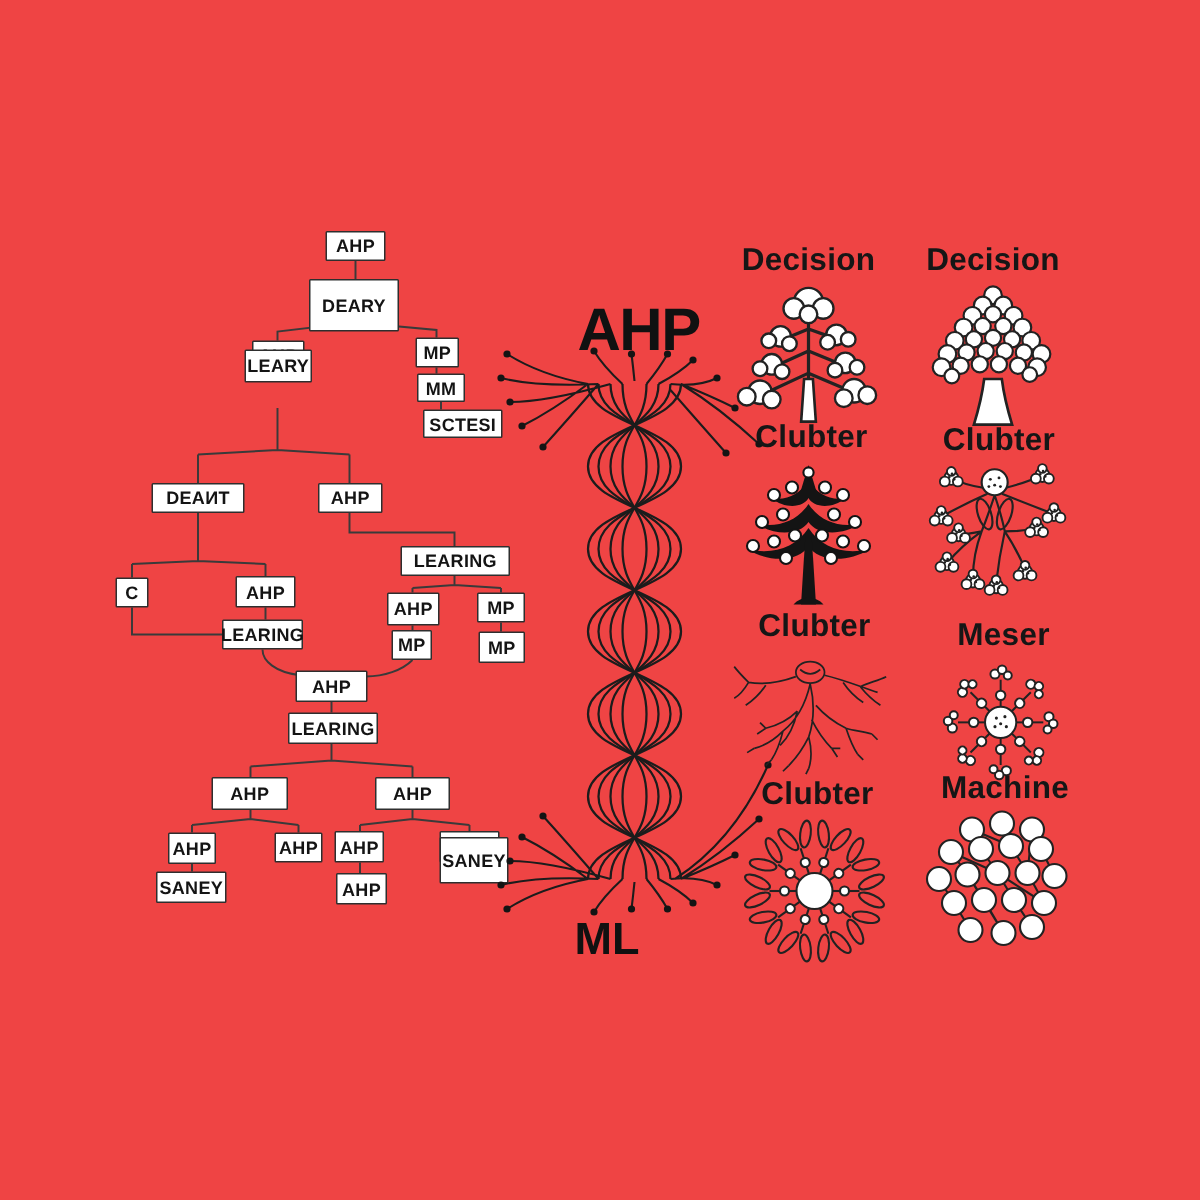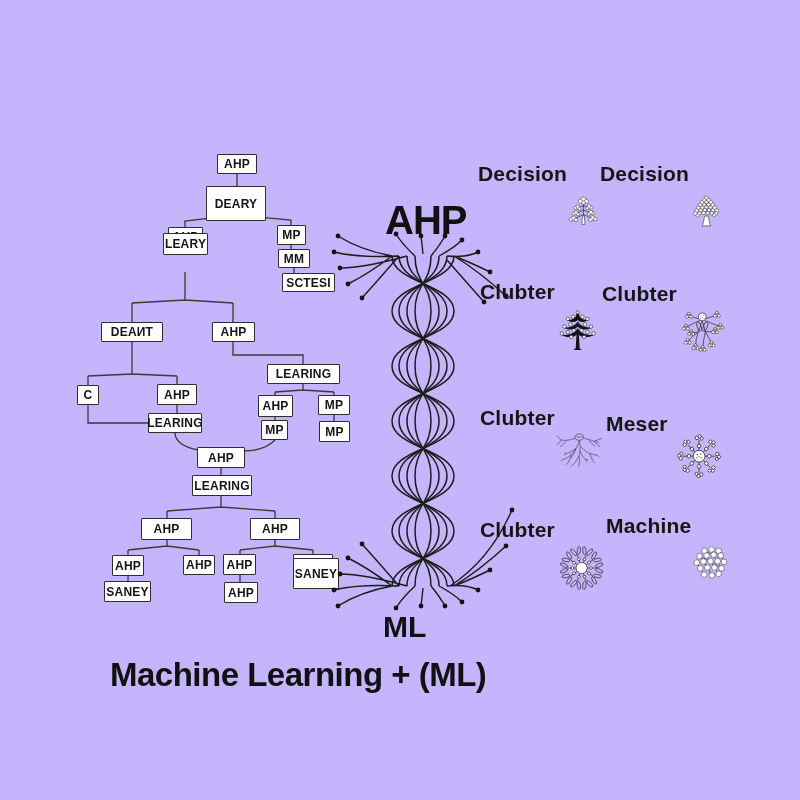--- a/index.html
+++ b/index.html
@@ -1,28 +1,28 @@
 <!DOCTYPE html>
 <html><head>
 <meta charset="utf-8">
 <style>
   html,body{margin:0;padding:0;background:#fff;}
-  .canvas{position:relative;width:800px;height:800px;background:#c4b5fd;overflow:hidden;
+  .canvas{position:relative;width:800px;height:800px;background:#ef4444;overflow:hidden;
           font-family:"Liberation Sans",sans-serif;color:#1c1c1c;}
   svg{display:block;}
   .layer{position:absolute;left:0;top:0;}
   .tbox{position:absolute;display:flex;align-items:center;justify-content:center;
         background:#fff;border:1.6px solid #2e2e2e;border-radius:1px;
         font-weight:bold;font-size:12px;letter-spacing:.2px;color:#141414;
         white-space:nowrap;box-sizing:border-box;}
   .big-label{position:absolute;font-weight:800;color:#111;}
   #ahp-title{left:385px;top:198px;width:80px;text-align:center;font-size:40px;letter-spacing:-1px;}
   #ml-title{left:383px;top:610px;width:80px;text-align:left;font-size:30px;}
   #footer-title{left:110px;top:656px;font-size:33px;letter-spacing:-0.5px;}
-  .cell{position:absolute;display:flex;flex-direction:row;}
+  .cell{position:absolute;display:flex;flex-direction:column;align-items:center;}
   .cell-label{font-size:21px;font-weight:600;color:#161616;margin-bottom:2px;letter-spacing:.2px;}
 </style>
 </head>
 <body>
 
 <div class="canvas">
 
   <svg class="layer" width="800" height="800">
     <path fill="none" stroke="#3a3a3a" stroke-width="1.3" d="
       M237,174 L237,186
@@ -490,15 +490,14 @@
             <circle cx="66" cy="60" r="8"></circle>
             <circle cx="86" cy="62" r="8"></circle>
           <circle cx="37" cy="80" r="8"></circle>
             <circle cx="59" cy="82" r="8"></circle>
             <circle cx="78" cy="78" r="8"></circle>
         </g>
       </g>
     </svg>
   </div>
 
-  <div class="big-label" id="footer-title">Machine Learning + (ML)</div>
 
 </div>
 
 </body></html>

